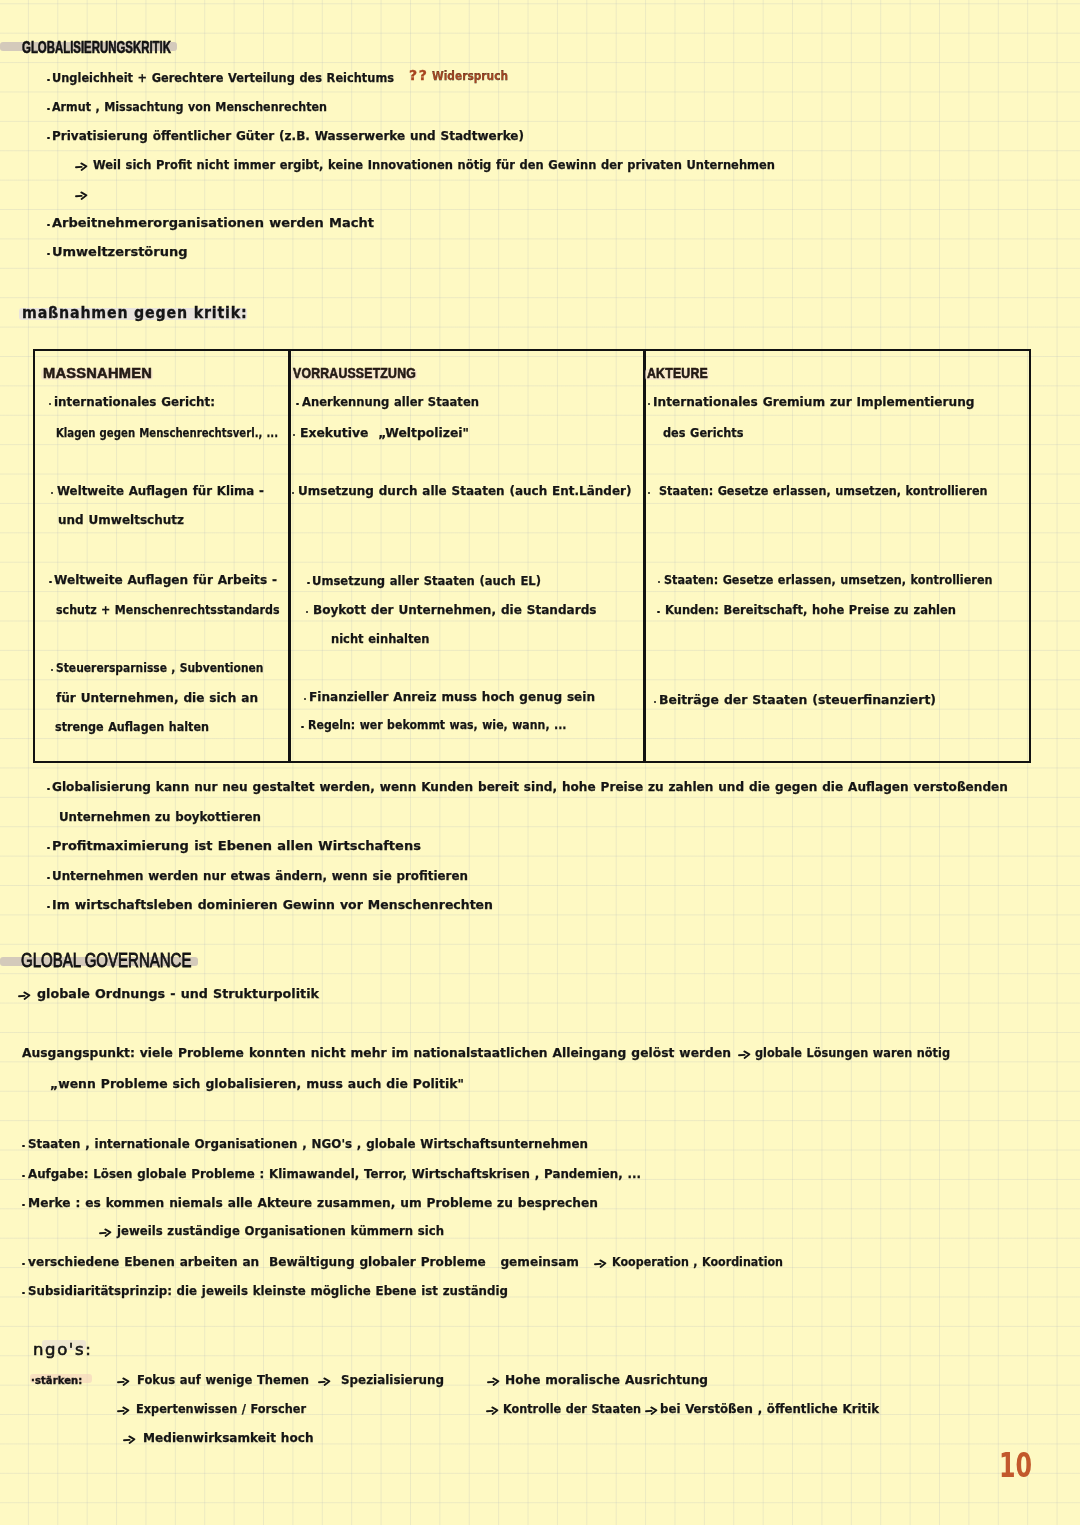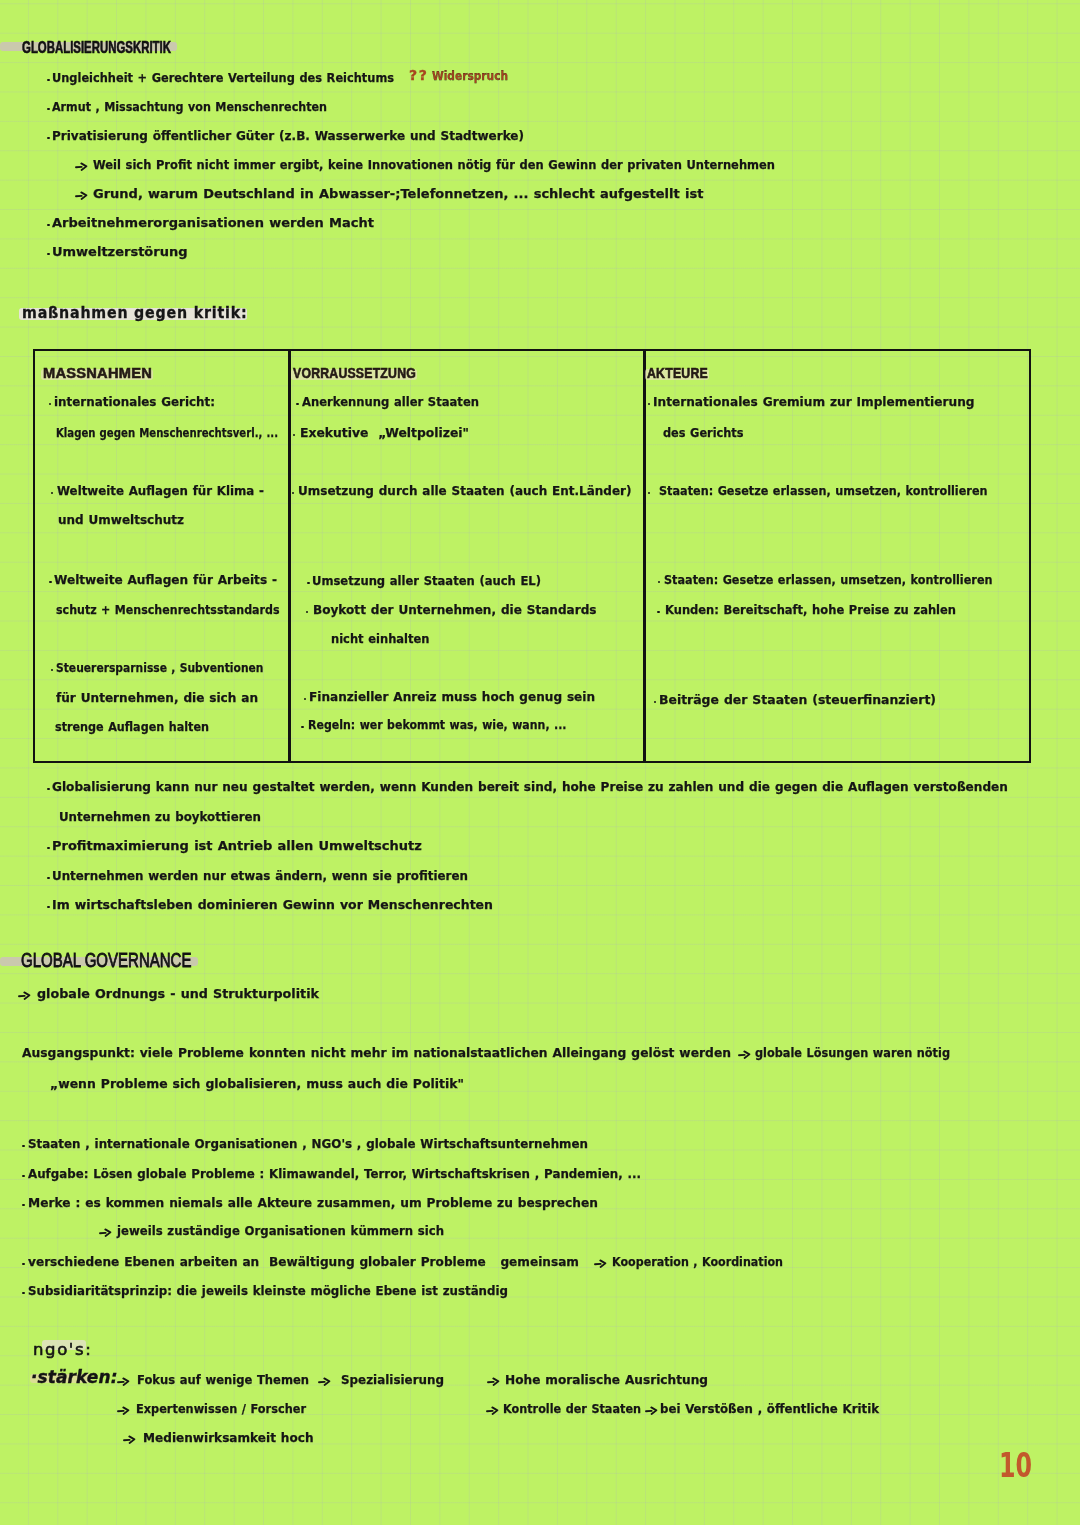--- a/index.html
+++ b/index.html
@@ -1,19 +1,19 @@
 <!DOCTYPE html>
 <html><head>
 <meta charset="utf-8">
 <title>Globalisierungskritik / Global Governance — notes page 10</title>
 <style>
   html,body{margin:0;padding:0;}
   body{width:1080px;height:1525px;overflow:hidden;background:#ffffff;
        font-family:"DejaVu Sans", sans-serif;}
-  #page{position:relative;width:1080px;height:1525px;overflow:hidden;background:#bef264;}
+  #page{position:relative;width:1080px;height:1525px;overflow:hidden;background:#fef9c3;}
   #grid{position:absolute;left:0;top:0;width:1080px;height:1525px;
     background-image:
       linear-gradient(to right, rgba(172,178,188,.22) 1px, transparent 1px),
       linear-gradient(to bottom, rgba(172,178,188,.22) 1px, transparent 1px);
     background-size:29.4px 29.4px;background-position:27.9px 3.3px;}
   .ln{position:absolute;white-space:pre;color:#151515;font-size:13px;line-height:1;
       font-weight:600;word-spacing:.7px;transform:translateY(-100%);
       -webkit-text-stroke:0.25px #151515;}
   .bul{position:absolute;width:2.6px;height:2.6px;border-radius:50%;background:#151515;}
   .arw{position:absolute;line-height:0;}
@@ -31,22 +31,22 @@
   .vdiv{position:absolute;background:#121212;width:2.8px;}
   .colttl{position:absolute;white-space:pre;color:#241a15;font-size:12px;line-height:1;
       font-weight:700;font-family:"Liberation Sans",sans-serif;letter-spacing:.2px;
       -webkit-text-stroke:0.5px #241a15;
       transform:scaleY(1.15) translateY(-100%);transform-origin:left bottom;}
   .pagenum{position:absolute;color:#c2592c;font-size:34px;font-weight:700;line-height:1;
       letter-spacing:0px;transform:scaleX(.70) translateY(-100%);transform-origin:left bottom;}
   .accent{color:#a8441f;}
   .ngottl{position:absolute;white-space:pre;color:#141414;font-size:16.5px;line-height:1;
       letter-spacing:1.6px;-webkit-text-stroke:0.6px #141414;transform:translateY(-100%);}
-  .stk{position:absolute;white-space:pre;color:#141414;font-size:17px;font-weight:700;
-      line-height:1;transform:translateY(-100%);letter-spacing:.1px;font-style:italic;
+  .stk{position:absolute;white-space:pre;color:#141414;font-size:10px;font-weight:700;
+      line-height:1;transform:translateY(-100%);letter-spacing:.1px;
       -webkit-text-stroke:0.35px #141414;}
 
   body{-webkit-font-smoothing:antialiased;}
   #page *{-webkit-font-smoothing:antialiased;}
   .qmk{position:absolute;white-space:pre;font-size:14px;line-height:1;font-weight:600;
       letter-spacing:1.6px;transform:translateY(-100%);-webkit-text-stroke:0.35px currentColor;}
   .msttl{position:absolute;white-space:pre;color:#161616;font-size:16px;line-height:1;
       font-weight:600;letter-spacing:.9px;transform:translateY(-100%);
       -webkit-text-stroke:0.3px #161616;}
 
@@ -76,21 +76,20 @@
         <path d="M6.3 2.4 L11.4 5.4 L6.6 9.0" stroke="#151515" stroke-width="1.8" stroke-linecap="round" stroke-linejoin="round" fill="none"></path>
       </svg>
     </div>
   <div class="ln" style="left:93px;top:171px;transform:scaleX(0.8839) translateY(-100%);transform-origin:left bottom;">Weil sich Profit nicht immer ergibt, keine Innovationen nötig für den Gewinn der privaten Unternehmen</div>
   <div class="arw" style="left:75px;top:190px;">
       <svg viewBox="0 0 13 10" width="13" height="10" aria-hidden="true">
         <path d="M1.0 6.3 L6.6 5.9" stroke="#151515" stroke-width="1.9" stroke-linecap="round" fill="none"></path>
         <path d="M6.3 2.4 L11.4 5.4 L6.6 9.0" stroke="#151515" stroke-width="1.8" stroke-linecap="round" stroke-linejoin="round" fill="none"></path>
       </svg>
     </div>
-  <div class="ln" style="left:93px;top:200px;">Grund, warum Deutschland in Abwasser-;Telefonnetzen, ... schlecht aufgestellt ist</div>
   <div class="hlbar" style="left:19px;top:308px;width:228px;height:12px;background:#e8e3de;opacity:.95;"></div>
   <div class="msttl" style="left:21.5px;top:321px;transform:scaleX(0.8895) translateY(-100%);transform-origin:left bottom;">maßnahmen gegen kritik:</div>
   <div class="tbl" style="left:32.5px;top:348.5px;width:998px;height:414.5px;"></div>
   <div class="vdiv" style="left:288px;top:348.5px;height:414.5px;"></div>
   <div class="vdiv" style="left:643px;top:348.5px;height:414.5px;"></div>
   <div class="hlbar" style="left:40.8px;top:369px;width:112.00000000000001px;height:11px;background:#f2ddd4;opacity:.55;"></div>
   <div class="colttl" style="left:42.8px;top:382px;transform:scaleX(1.2201) scaleY(1.15) translateY(-100%);transform-origin:left bottom;">MASSNAHMEN</div>
   <div class="bul" style="left:48.5px;top:402.6px;"></div>
   <div class="ln" style="left:54px;top:408px;transform:scaleX(0.9159) translateY(-100%);transform-origin:left bottom;">internationales Gericht:</div>
   <div class="ln" style="left:55.5px;top:439px;transform:scaleX(0.7800) translateY(-100%);transform-origin:left bottom;">Klagen gegen Menschenrechtsverl., ...</div>
@@ -131,21 +130,21 @@
   <div class="bul" style="left:657.5px;top:580.6px;"></div>
   <div class="ln" style="left:663.5px;top:586px;transform:scaleX(0.8646) translateY(-100%);transform-origin:left bottom;">Staaten: Gesetze erlassen, umsetzen, kontrollieren</div>
   <div class="bul" style="left:657px;top:610.6px;"></div>
   <div class="ln" style="left:665px;top:616px;transform:scaleX(0.8847) translateY(-100%);transform-origin:left bottom;">Kunden: Bereitschaft, hohe Preise zu zahlen</div>
   <div class="bul" style="left:653.5px;top:700.6px;"></div>
   <div class="ln" style="left:659px;top:706px;transform:scaleX(0.9557) translateY(-100%);transform-origin:left bottom;">Beiträge der Staaten (steuerfinanziert)</div>
   <div class="bul" style="left:47px;top:787.6px;"></div>
   <div class="ln" style="left:52px;top:793px;transform:scaleX(0.9312) translateY(-100%);transform-origin:left bottom;">Globalisierung kann nur neu gestaltet werden, wenn Kunden bereit sind, hohe Preise zu zahlen und die gegen die Auflagen verstoßenden</div>
   <div class="ln" style="left:59px;top:823px;transform:scaleX(0.9115) translateY(-100%);transform-origin:left bottom;">Unternehmen zu boykottieren</div>
   <div class="bul" style="left:47px;top:846.6px;"></div>
-  <div class="ln" style="left:52px;top:852px;">Profitmaximierung ist Antrieb allen Umweltschutz</div>
+  <div class="ln" style="left:52px;top:852px;">Profitmaximierung ist Ebenen allen Wirtschaftens</div>
   <div class="bul" style="left:47px;top:876.6px;"></div>
   <div class="ln" style="left:52px;top:882px;transform:scaleX(0.9138) translateY(-100%);transform-origin:left bottom;">Unternehmen werden nur etwas ändern, wenn sie profitieren</div>
   <div class="bul" style="left:47px;top:905.6px;"></div>
   <div class="ln" style="left:52px;top:911px;transform:scaleX(0.9605) translateY(-100%);transform-origin:left bottom;">Im wirtschaftsleben dominieren Gewinn vor Menschenrechten</div>
   <div class="hlbar" style="left:0px;top:957px;width:198px;height:9px;background:#cdc2ba;opacity:.85;"></div>
   <div class="secttl2" style="left:21px;top:972px;">GLOBAL GOVERNANCE</div>
   <div class="arw" style="left:18px;top:990px;">
       <svg viewBox="0 0 13 10" width="13" height="10" aria-hidden="true">
         <path d="M1.0 6.3 L6.6 5.9" stroke="#151515" stroke-width="1.9" stroke-linecap="round" fill="none"></path>
         <path d="M6.3 2.4 L11.4 5.4 L6.6 9.0" stroke="#151515" stroke-width="1.8" stroke-linecap="round" stroke-linejoin="round" fill="none"></path>

